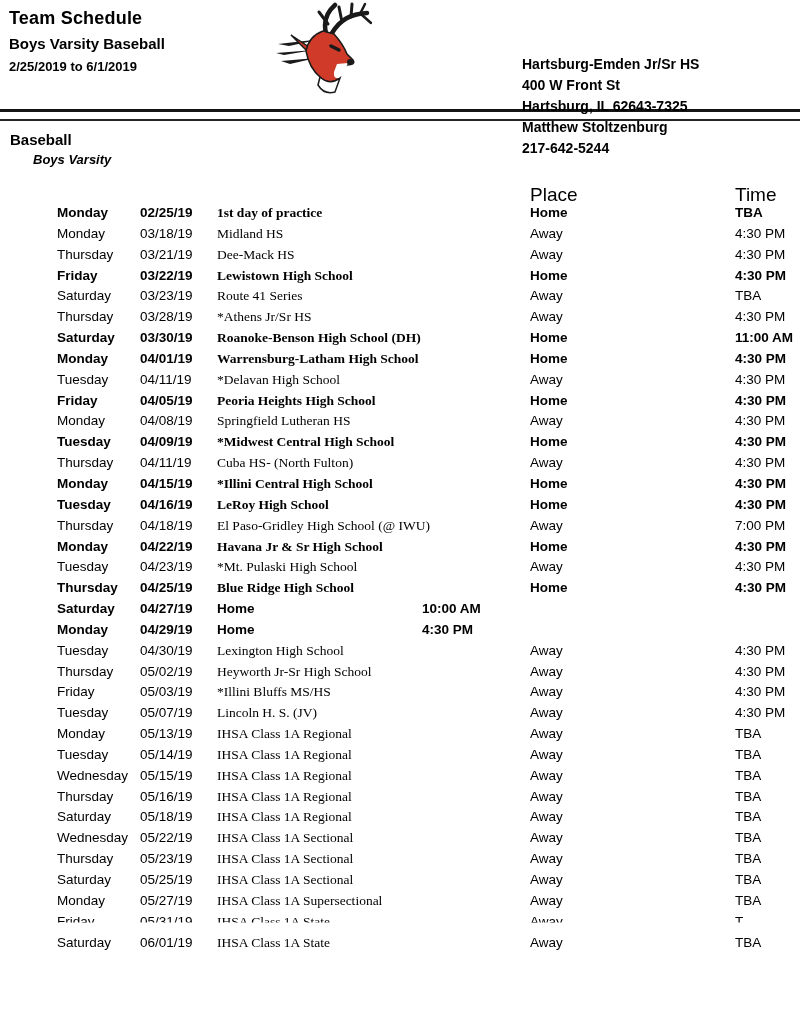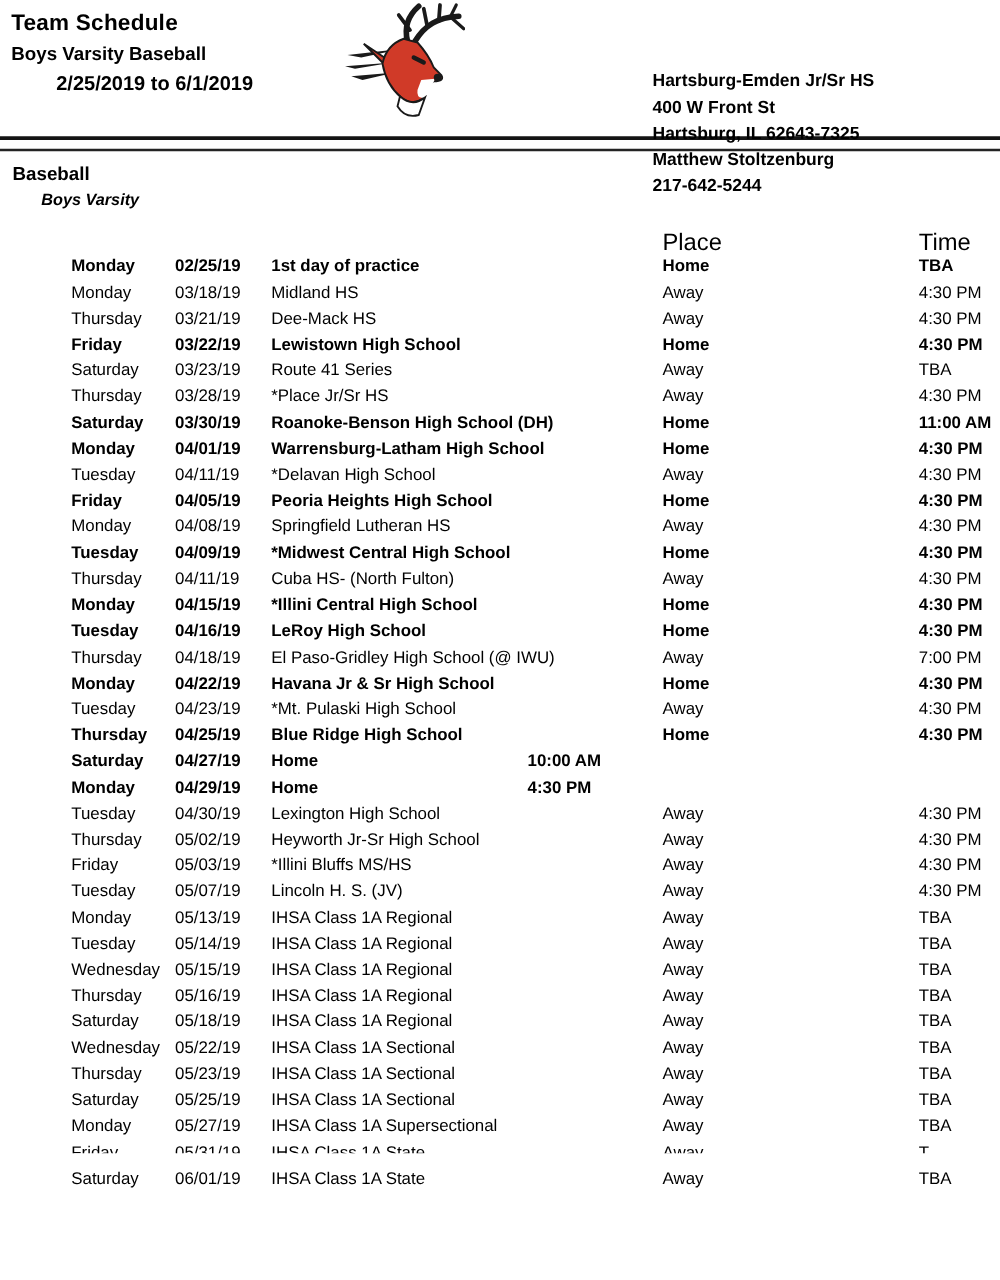--- a/index.html
+++ b/index.html
@@ -8,21 +8,21 @@
     font-family:"Liberation Sans", sans-serif; color:#000;
     -webkit-font-smoothing:antialiased;
   }
   .page { position:relative; width:800px; height:1024px; background:#fff; }
 
   
   .top { position:relative; height:109px; }
   .report-info { position:absolute; left:9px; top:8px; }
   .report-title { font-size:18px; font-weight:bold; letter-spacing:.2px; }
   .report-sub   { font-size:15px; font-weight:bold; margin-top:6px; }
-  .report-range { font-size:16px; font-weight:bold; margin-top:7px;margin-left:36px; }
+  .report-range { font-size:13px; font-weight:bold; margin-top:7px; }
 
   .logo { position:absolute; left:276px; top:2px; width:96px; height:92px; }
   .logo svg { width:100%; height:100%; display:block; }
 
   .school-info { position:absolute; left:522px; top:6px; font-size:14px; font-weight:bold; line-height:21px;margin-top:48px; }
 
   .rule { height:7px; border-top:3px solid #141414; border-bottom:2px solid #232323; }
 
   
   .sport-heading { margin:10px 0 0 10px; font-size:15px; font-weight:bold; line-height:17px; }
@@ -38,21 +38,21 @@
   .row {
     display:flex; height:20.85px; box-sizing:border-box;
     padding:3px 0 0 57px; font-size:13.5px; line-height:15px;
     white-space:nowrap;
   }
   .row.bold { font-weight:bold; }
   .row.clipped { clip-path: inset(0 0 9px 0); }
   .c { overflow:visible; }
   .c.day   { width:83px;  flex:0 0 83px; }
   .c.date  { width:77px;  flex:0 0 77px; }
-  .c.event { width:313px; flex:0 0 313px; }
+  .c.event { width:313px; flex:0 0 313px;font-family:Liberation Serif, serif; }
   .c.place { width:205px; flex:0 0 205px; }
   .c.time  { flex:1; }
 </style>
 </head>
 <body>
 
 <div class="page">
 
   <div class="top">
 
@@ -151,21 +151,21 @@
     <div class="c day">Saturday</div>
     <div class="c date">03/23/19</div>
     <div class="c event">Route 41 Series</div>
     <div class="c place">Away</div>
     <div class="c time">TBA</div>
   </div>
 
   <div class="row">
     <div class="c day">Thursday</div>
     <div class="c date">03/28/19</div>
-    <div class="c event">*Place Jr/Sr HS</div>
+    <div class="c event">*Athens Jr/Sr HS</div>
     <div class="c place">Away</div>
     <div class="c time">4:30 PM</div>
   </div>
 
   <div class="row bold">
     <div class="c day">Saturday</div>
     <div class="c date">03/30/19</div>
     <div class="c event">Roanoke-Benson High School (DH)</div>
     <div class="c place">Home</div>
     <div class="c time">11:00 AM</div>

